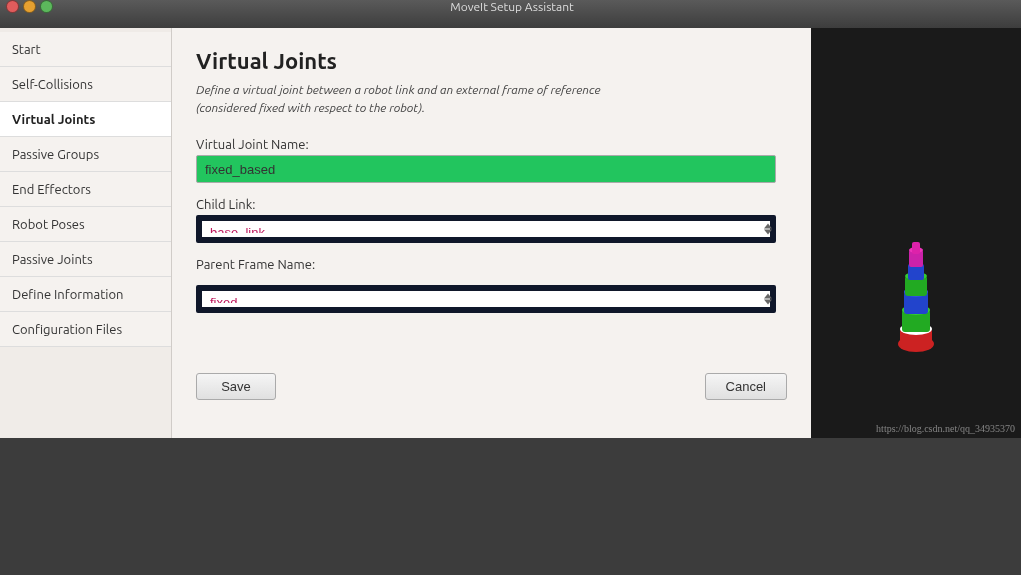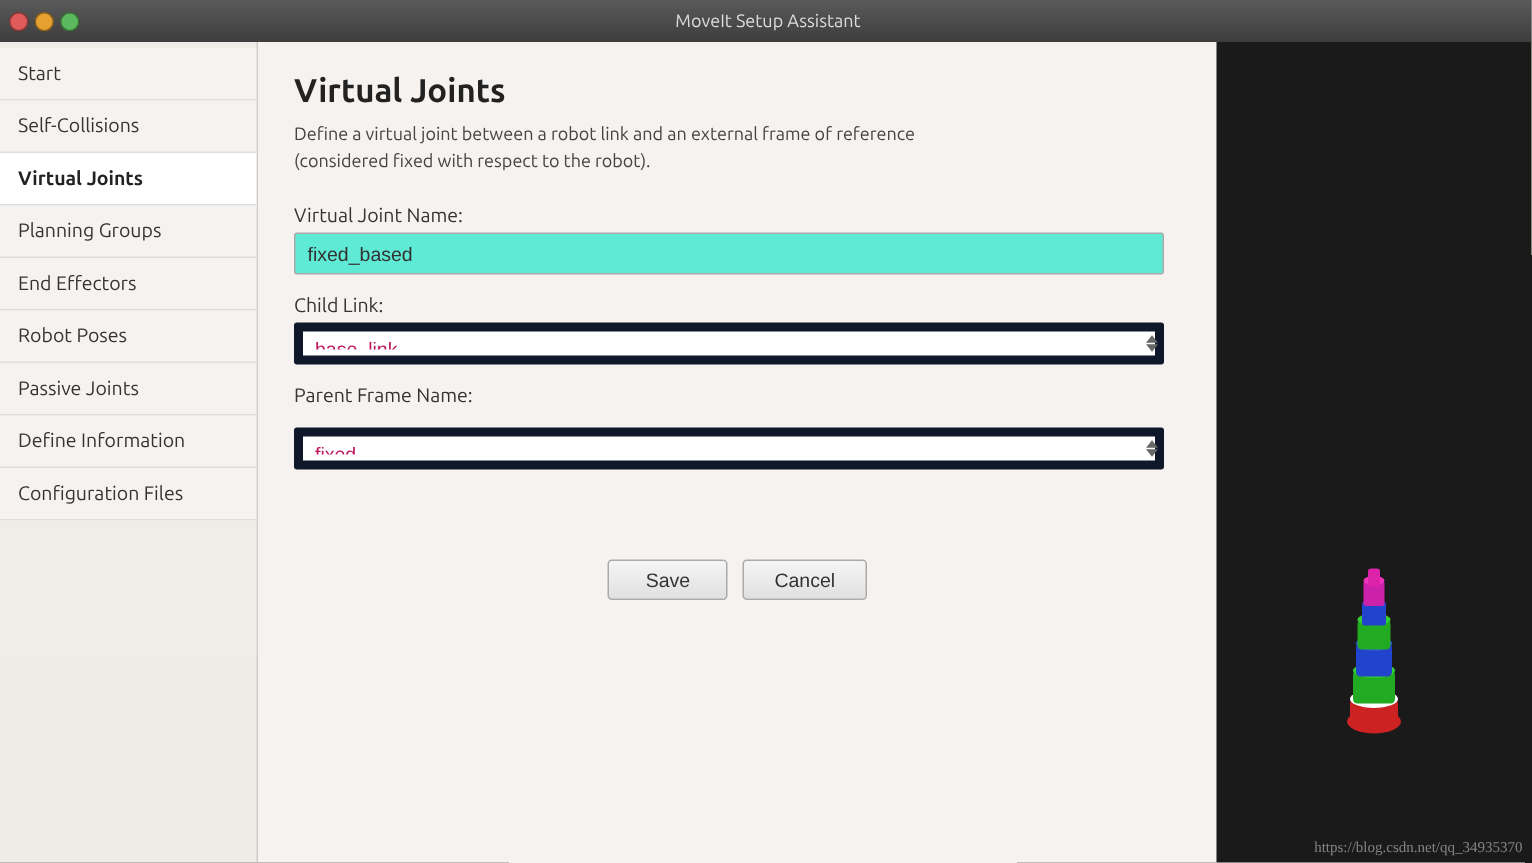--- a/index.html
+++ b/index.html
@@ -8,21 +8,21 @@
       font-size: 13px;
       background: #3c3c3c;
       width: 1021px;
       height: 575px;
       overflow: hidden;
     }
     .title-bar {
       background: linear-gradient(to bottom, #5a5a5a, #3d3d3d);
       height: 28px;
       display: flex;
-      align-items: center;
+      align-items: flex-start;
       padding: 0 6px;
       gap: 6px;
     }
     .title-bar-buttons {
       display: flex;
       gap: 4px;
     }
     .tb-btn {
       width: 13px; height: 13px;
       border-radius: 50%;
@@ -35,21 +35,21 @@
     .title-bar-text {
       color: #ddd;
       font-size: 12px;
       flex: 1;
       text-align: center;
       margin-right: 50px;
     }
     .main-window {
       display: flex;
       width: 1021px;
-      height: 547px;
+      height: 410px;
       background: #efebe7;
     }
     
     .sidebar {
       width: 172px;
       background: #efebe7;
       border-right: 1px solid #d0ccc8;
       flex-shrink: 0;
       padding-top: 4px;
     }
@@ -83,36 +83,37 @@
       font-size: 22px;
       font-weight: bold;
       color: #222;
       margin-bottom: 8px;
     }
     .page-description {
       font-size: 12px;
       color: #444;
       margin-bottom: 20px;
       line-height: 1.5;
+      font-style: italic;
     }
     .form-group {
       margin-bottom: 14px;
     }
     .form-label {
       display: block;
       font-size: 13px;
       color: #333;
       margin-bottom: 4px;
     }
     .form-input {
       width: 580px;
       height: 28px;
       padding: 4px 8px;
       border: 1px solid #aaa;
-      background: #5eead4;
+      background: #22c55e;
       border-radius: 2px;
       font-size: 13px;
       color: #333;
       outline: none;
     }
     .form-select-wrapper {
       position: relative;
       width: 580px;
     }
     .form-select {
@@ -144,21 +145,21 @@
       height: 0;
       border-left: 4px solid transparent;
       border-right: 4px solid transparent;
     }
     .select-arrow-up { border-bottom: 5px solid #666; }
     .select-arrow-down { border-top: 5px solid #666; }
     .buttons-row {
       display: flex;
       gap: 10px;
       margin-top: 60px;
-      justify-content: center;
+      justify-content: space-between;
     }
     .btn {
       padding: 5px 20px;
       border: 1px solid #aaa;
       border-radius: 3px;
       background: linear-gradient(to bottom, #f5f5f5, #e0e0e0);
       font-size: 13px;
       color: #333;
       cursor: pointer;
       min-width: 80px;
@@ -202,21 +203,21 @@
   </div>
   <div class="title-bar-text">MoveIt Setup Assistant</div>
 </div>
 
 <div class="main-window">
 
   <div class="sidebar">
     <div class="sidebar-item">Start</div>
     <div class="sidebar-item">Self-Collisions</div>
     <div class="sidebar-item active">Virtual Joints</div>
-    <div class="sidebar-item">Planning Groups</div>
+    <div class="sidebar-item">Passive Groups</div>
     <div class="sidebar-item">End Effectors</div>
     <div class="sidebar-item">Robot Poses</div>
     <div class="sidebar-item">Passive Joints</div>
     <div class="sidebar-item">Define Information</div>
     <div class="sidebar-item">Configuration Files</div>
     <div class="sidebar-item empty"></div>
   </div>
 
   <div class="content-area">
     <div class="page-title">Virtual Joints</div>

